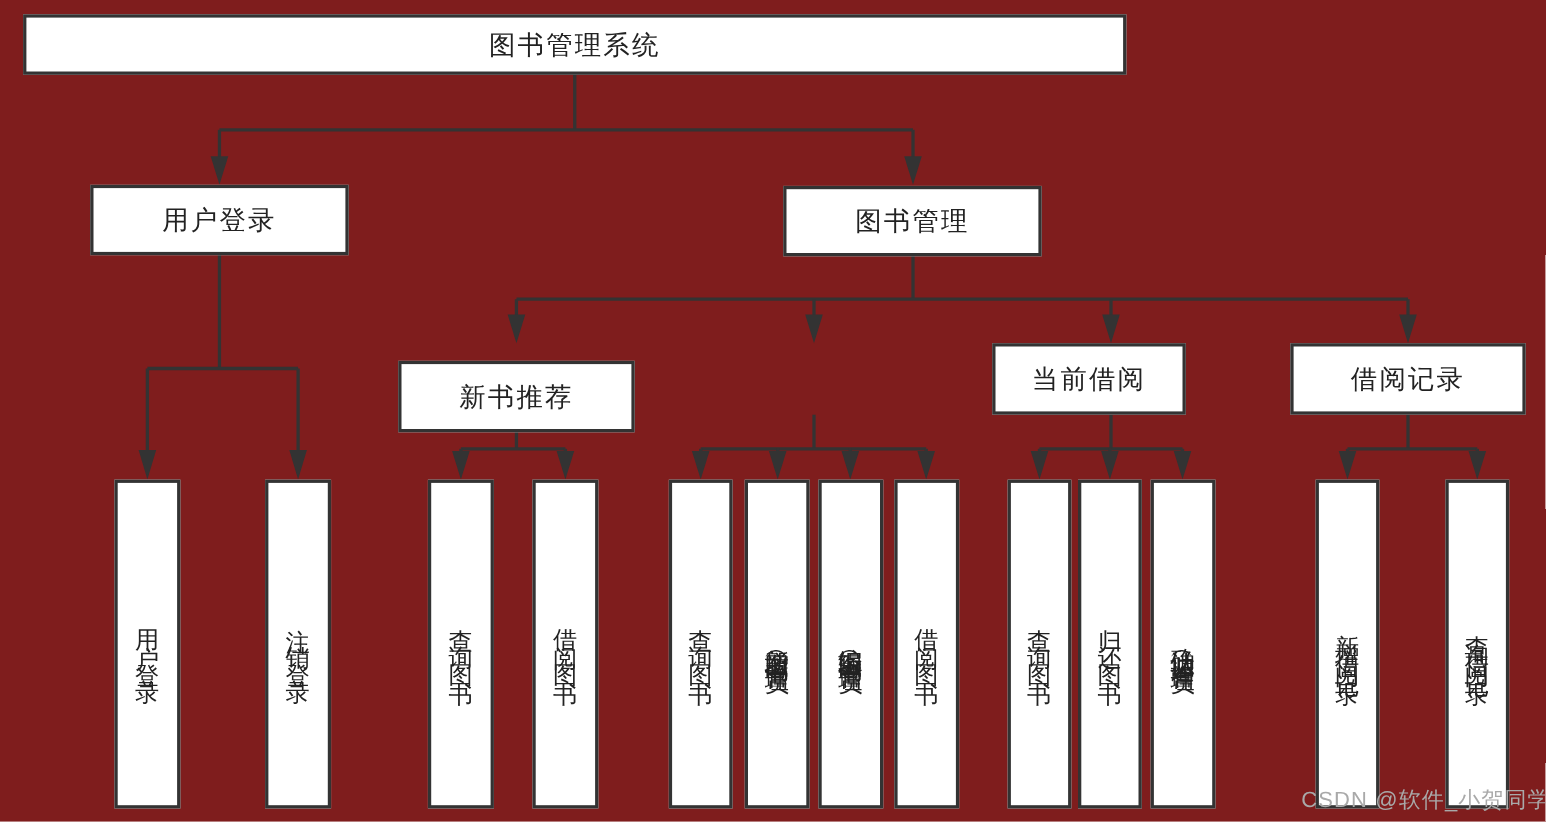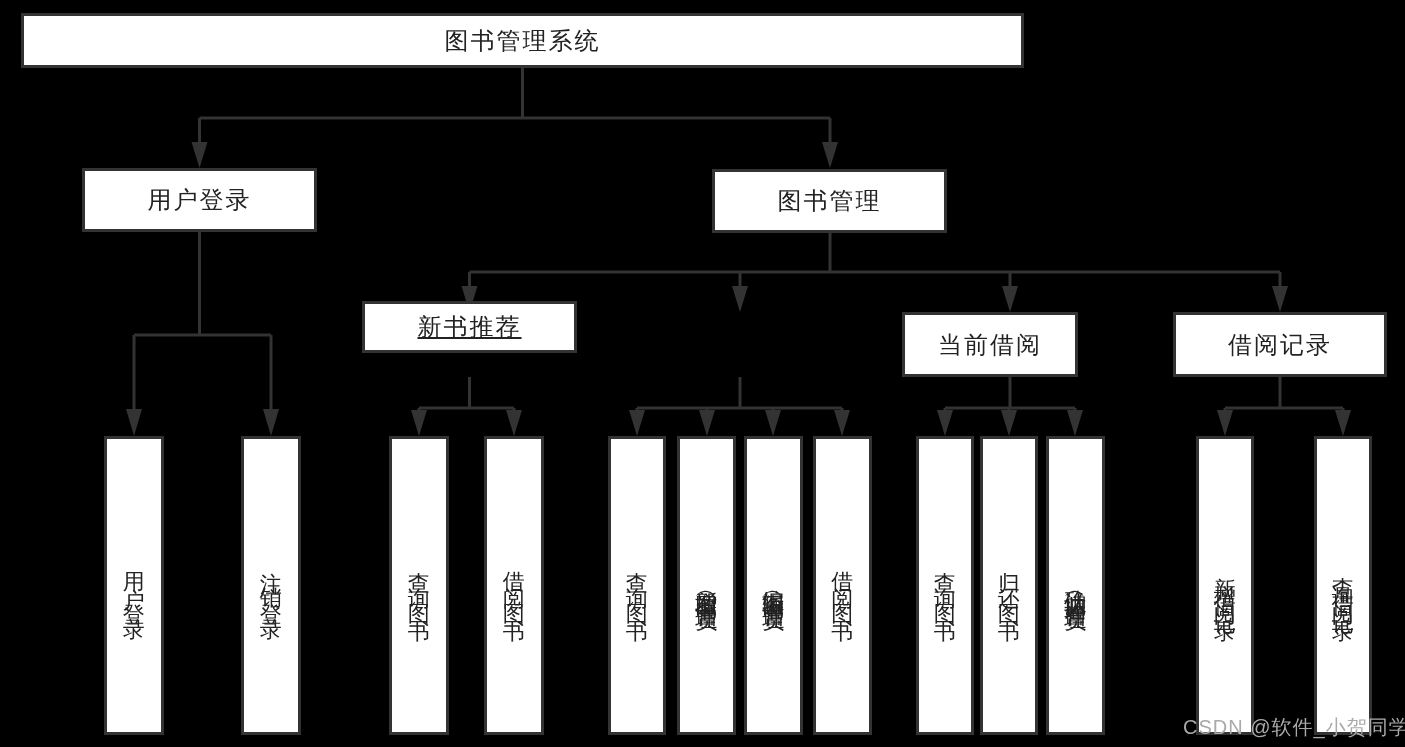--- a/index.html
+++ b/index.html
@@ -1,19 +1,19 @@
 <!DOCTYPE html>
 <html><head>
 <meta charset="utf-8">
 <style>
   html,body{margin:0;padding:0;background:#ffffff;}
   .canvas{
     position:relative;
     width:1405px;height:747px;
-    background:#000000;
+    background:#7f1d1d;
     font-family:"Liberation Sans","DejaVu Sans",sans-serif;
     overflow:hidden;
   }
   svg.connectors{position:absolute;left:0;top:0;width:1405px;height:747px;}
   svg.connectors path{stroke:#333333;stroke-width:3;fill:none;}
   svg.connectors polygon{fill:#333333;stroke:none;}
   .hbox,.vbox{
     position:absolute;
     box-sizing:border-box;
     border:3px solid #333333;
@@ -127,21 +127,21 @@
     <span class="h-label">图书管理系统</span>
   </div>
 
   <div class="hbox" style="left:82px;top:168px;width:235px;height:64px;">
     <span class="h-label">用户登录</span>
   </div>
   <div class="hbox" style="left:712px;top:169px;width:235px;height:64px;font-family:Liberation Serif, serif;">
     <span class="h-label">图书管理</span>
   </div>
 
-  <div class="hbox" style="left:362px;top:301px;width:215px;height:52px;text-decoration:underline;">
+  <div class="hbox" style="left:362px;top:328px;width:215px;height:65px;">
     <span class="h-label">新书推荐</span>
   </div>
   <div class="hbox" style="left:902px;top:312px;width:176px;height:65px;">
     <span class="h-label">当前借阅</span>
   </div>
   <div class="hbox" style="left:1173px;top:312px;width:214px;height:65px;">
     <span class="h-label">借阅记录</span>
   </div>
 
   <div class="vbox" style="left:104px;top:436px;width:60px;height:299px;">

